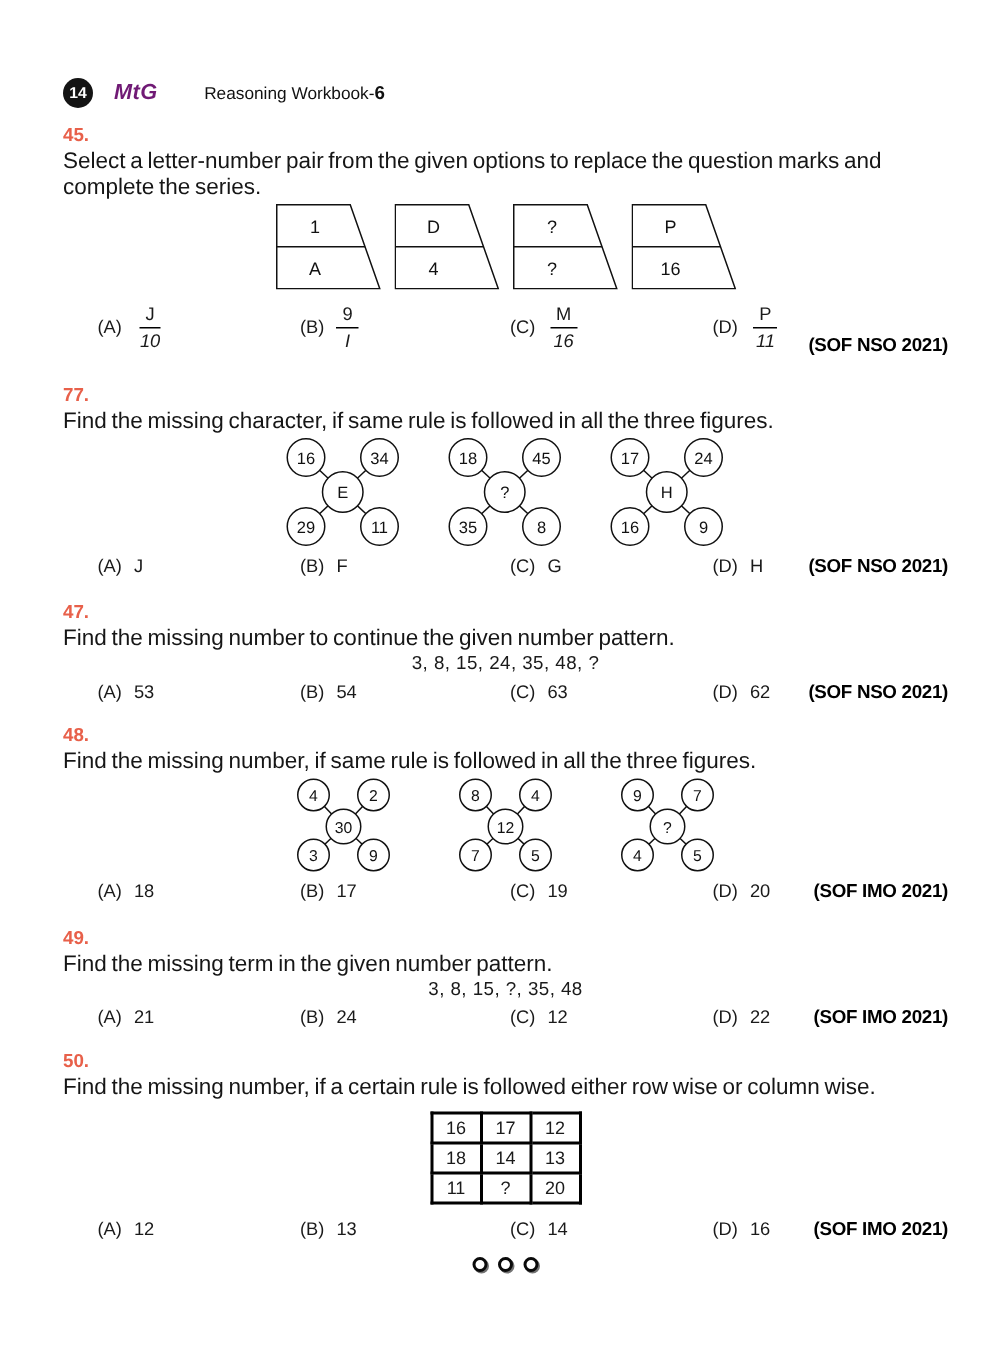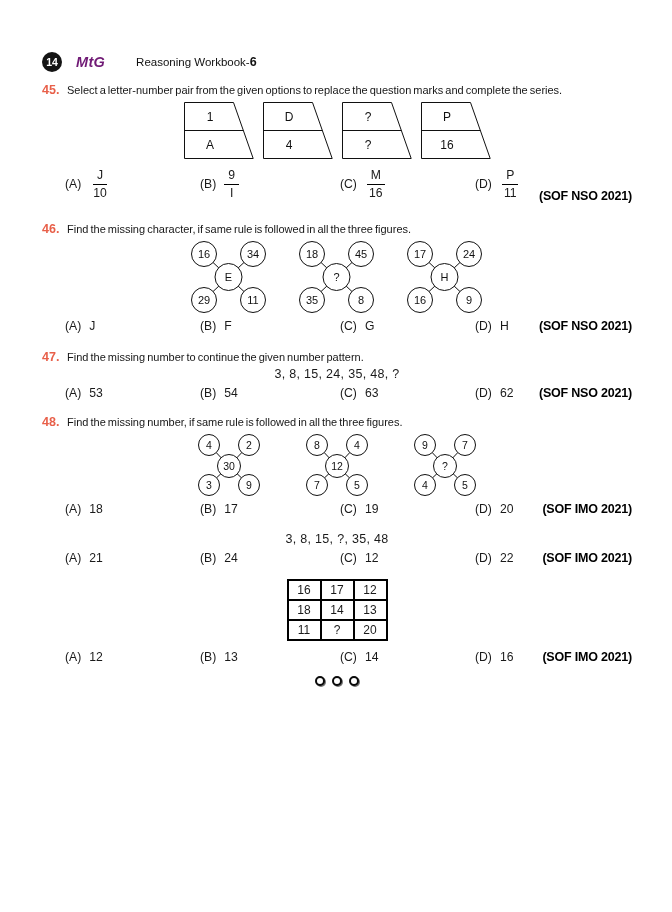--- a/index.html
+++ b/index.html
@@ -27,28 +27,28 @@
   .brand {
     margin-left: 14px;
     color: #701a75; font-weight: bold; font-style: italic;
     font-size: 14.5px; letter-spacing: .3px;
   }
   .wtitle { margin-left: 7px; font-size: 11.5px; color: #111; padding-left: 24px; }
   .wtitle-num { font-weight: bold; font-size: 12.5px; }
 
   
   .question { margin-top: 14px; }
-  .q-line { display: flex; }
+  .q-line { display: flex; flex-direction: column; }
   .q-num {
     flex: none; width: 25px;
     color: #e8604a; font-weight: bold;
     font-size: 12.5px; line-height: 17px;
   }
   .q-text {
-    flex: 1; font-size: 11px; line-height: 17px;
+    flex: 1; font-size: 15px; line-height: 17px;
     word-spacing: -1px; color: #161616;
   }
 
   
   .opts {
     display: flex; align-items: baseline;
     padding-left: 23px; margin-top: 5px;
     font-size: 12.2px;
   }
   .opt { display: inline-flex; align-items: baseline; }
@@ -60,21 +60,21 @@
   .source {
     margin-left: auto; font-weight: bold; font-size: 12.5px;
     color: #000; white-space: nowrap; letter-spacing: -0.2px;
   }
 
   
   .opts-frac { align-items: center; margin-top: 9px; }
   .opts-frac .opt { align-items: center; }
   .fraction { display: inline-flex; flex-direction: column; align-items: center; line-height: 1.2; }
   .frac-num { border-bottom: 1px solid #000; padding: 0 4px 1px; min-width: 12px; text-align: center; }
-  .frac-den { padding: 1px 4px 0; text-align: center; }
+  .frac-den { padding: 1px 4px 0; text-align: center; font-style: italic; }
   .opts-frac .source { align-self: flex-end; margin-bottom: -3px; }
 
   
   .trap-row { display: flex; justify-content: center; gap: 9px; margin: 3px 0 0; }
   .xfig-row { display: flex; justify-content: center; margin: 2px 0 0; }
   .xfig-row.big { gap: 28px; }
   .xfig-row.small { gap: 44px; }
   svg text {
     text-anchor: middle; fill: #111;
     font-family: "Liberation Sans", sans-serif;
@@ -173,21 +173,21 @@
             <span class="frac-num">P</span>
             <span class="frac-den">11</span>
           </span>
         </span>
         <span class="source">(SOF NSO 2021)</span>
       </div>
     </div>
 
     <div class="question" style="margin-top:21px">
       <div class="q-line">
-        <span class="q-num">46.</span>
+        <span class="q-num">77.</span>
         <span class="q-text">Find the missing character, if same rule is followed in all the three figures.</span>
       </div>
       <div class="xfig-row big">
         <svg class="xfig-big" width="80" height="74" viewBox="0 0 80 74">
           <g stroke="#111" stroke-width="1" fill="none">
             <line x1="39.5" y1="37" x2="15" y2="14"></line>
               <line x1="39.5" y1="37" x2="64" y2="14"></line>
             <line x1="39.5" y1="37" x2="15" y2="60"></line>
               <line x1="39.5" y1="37" x2="64" y2="60"></line>
             <circle cx="15" cy="14" r="12.5" fill="#fff"></circle>
@@ -363,20 +363,24 @@
           </span>
         <span class="opt opt-4">
             <span class="opt-label">(D)</span>
             <span>20</span>
           </span>
         <span class="source">(SOF IMO 2021)</span>
       </div>
     </div>
 
     <div class="question" style="margin-top:16px">
+      <div class="q-line">
+        <span class="q-num">49.</span>
+        <span class="q-text">Find the missing term in the given number pattern.</span>
+      </div>
       <div class="pattern">3, 8, 15, ?, 35, 48</div>
       <div class="opts">
         <span class="opt opt-1">
             <span class="opt-label">(A)</span>
             <span>21</span>
           </span>
         <span class="opt opt-2">
             <span class="opt-label">(B)</span>
             <span>24</span>
           </span>
@@ -386,20 +390,24 @@
           </span>
         <span class="opt opt-4">
             <span class="opt-label">(D)</span>
             <span>22</span>
           </span>
         <span class="source">(SOF IMO 2021)</span>
       </div>
     </div>
 
     <div class="question" style="margin-top:14px">
+      <div class="q-line">
+        <span class="q-num">50.</span>
+        <span class="q-text">Find the missing number, if a certain rule is followed either row wise or column wise.</span>
+      </div>
       <table class="grid">
         <tbody>
             <tr>
           <td>16</td>
           <td>17</td>
           <td>12</td>
         </tr>
         <tr>
           <td>18</td>
           <td>14</td>

